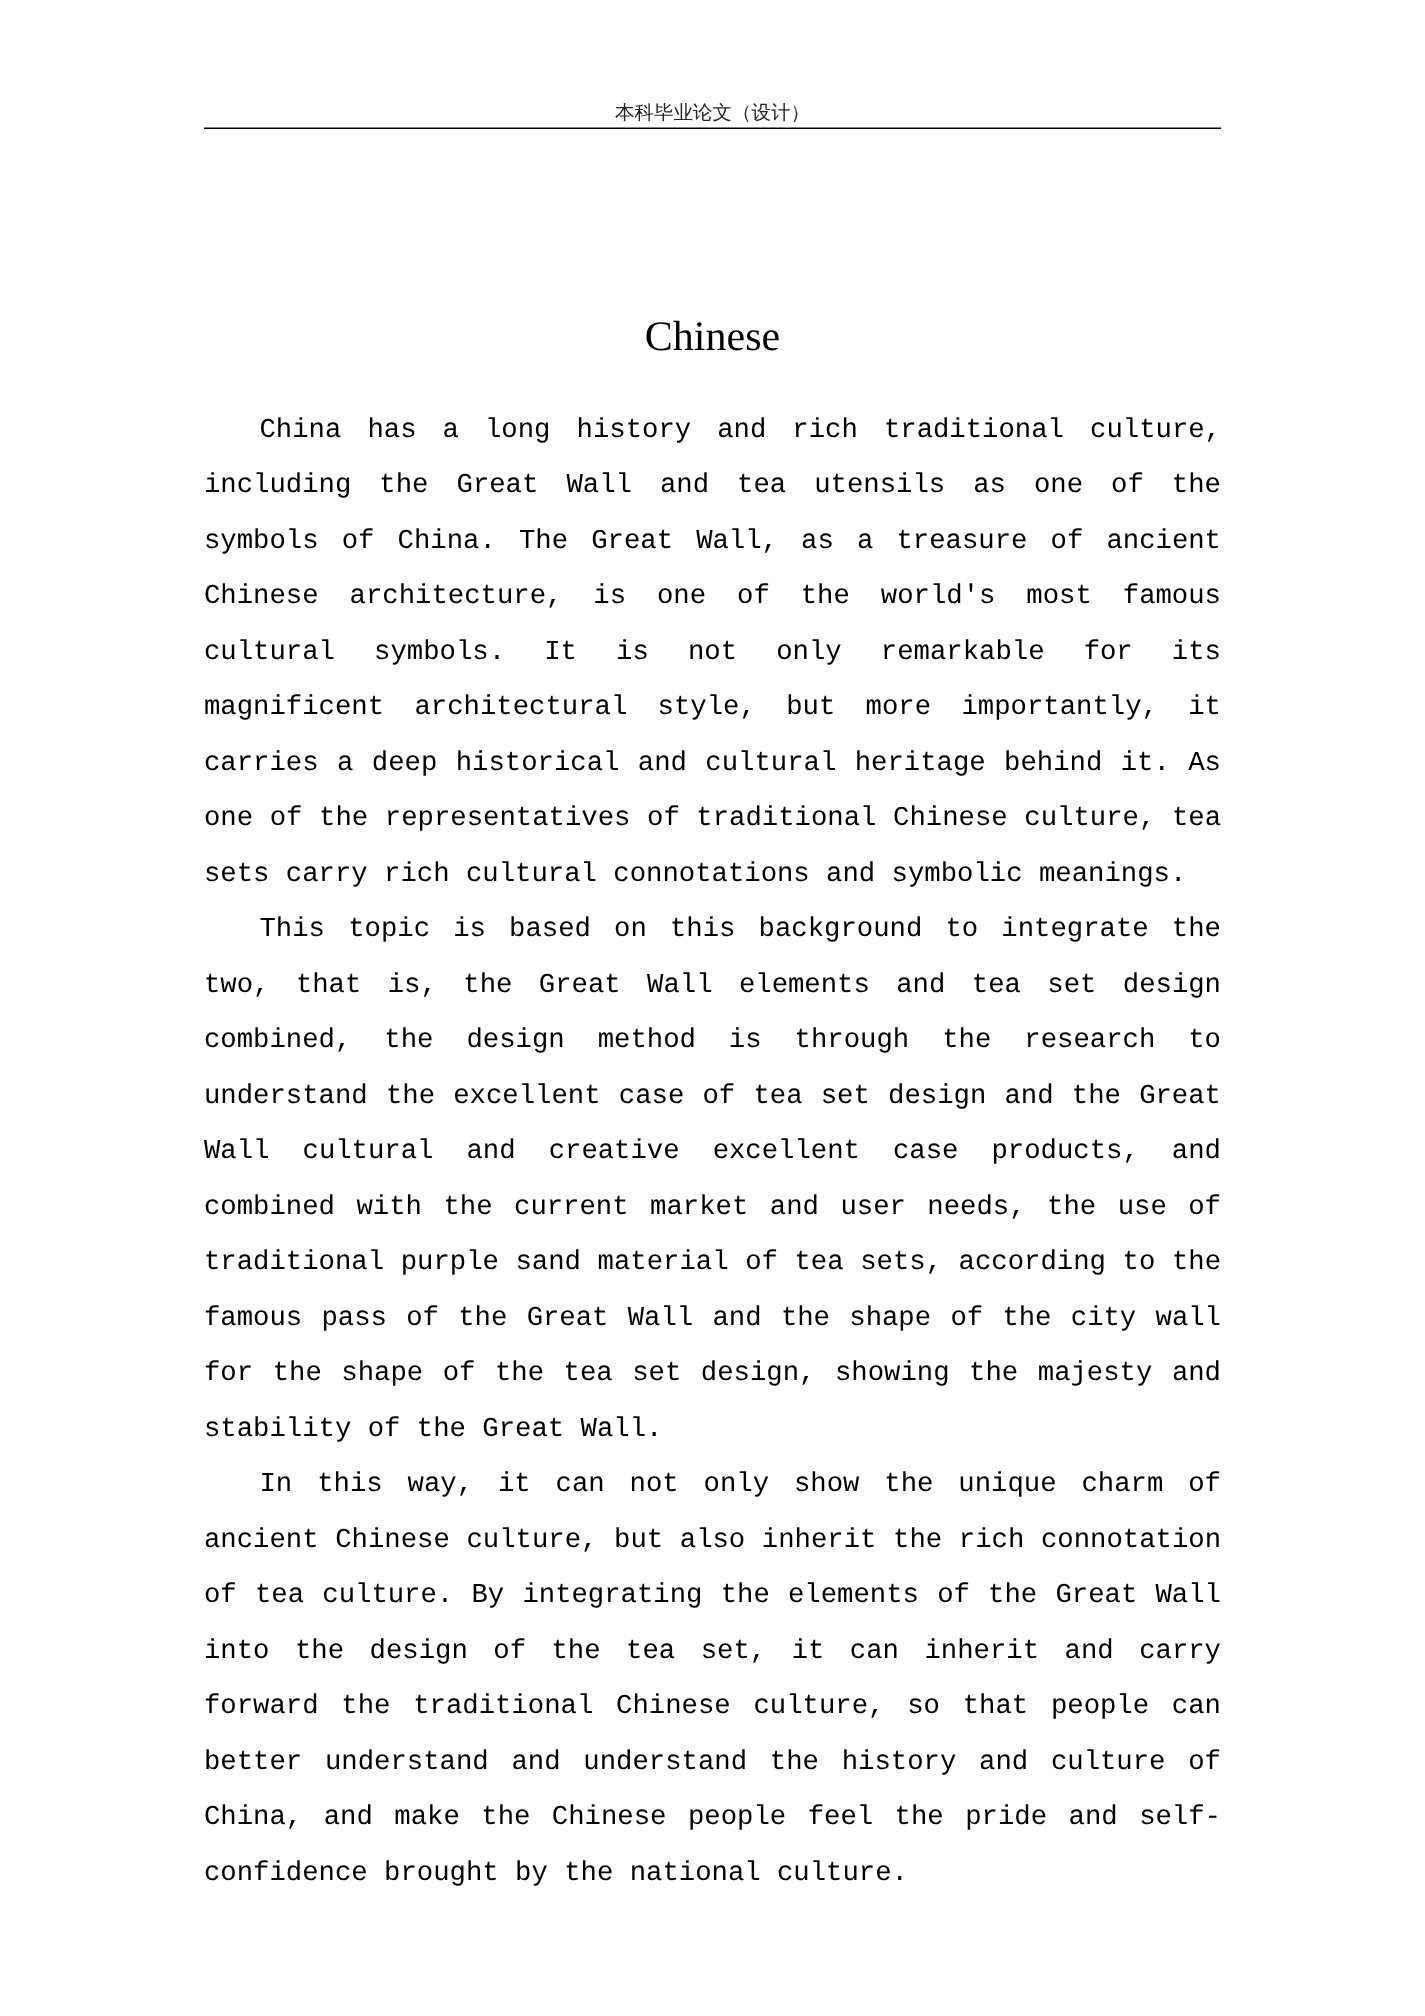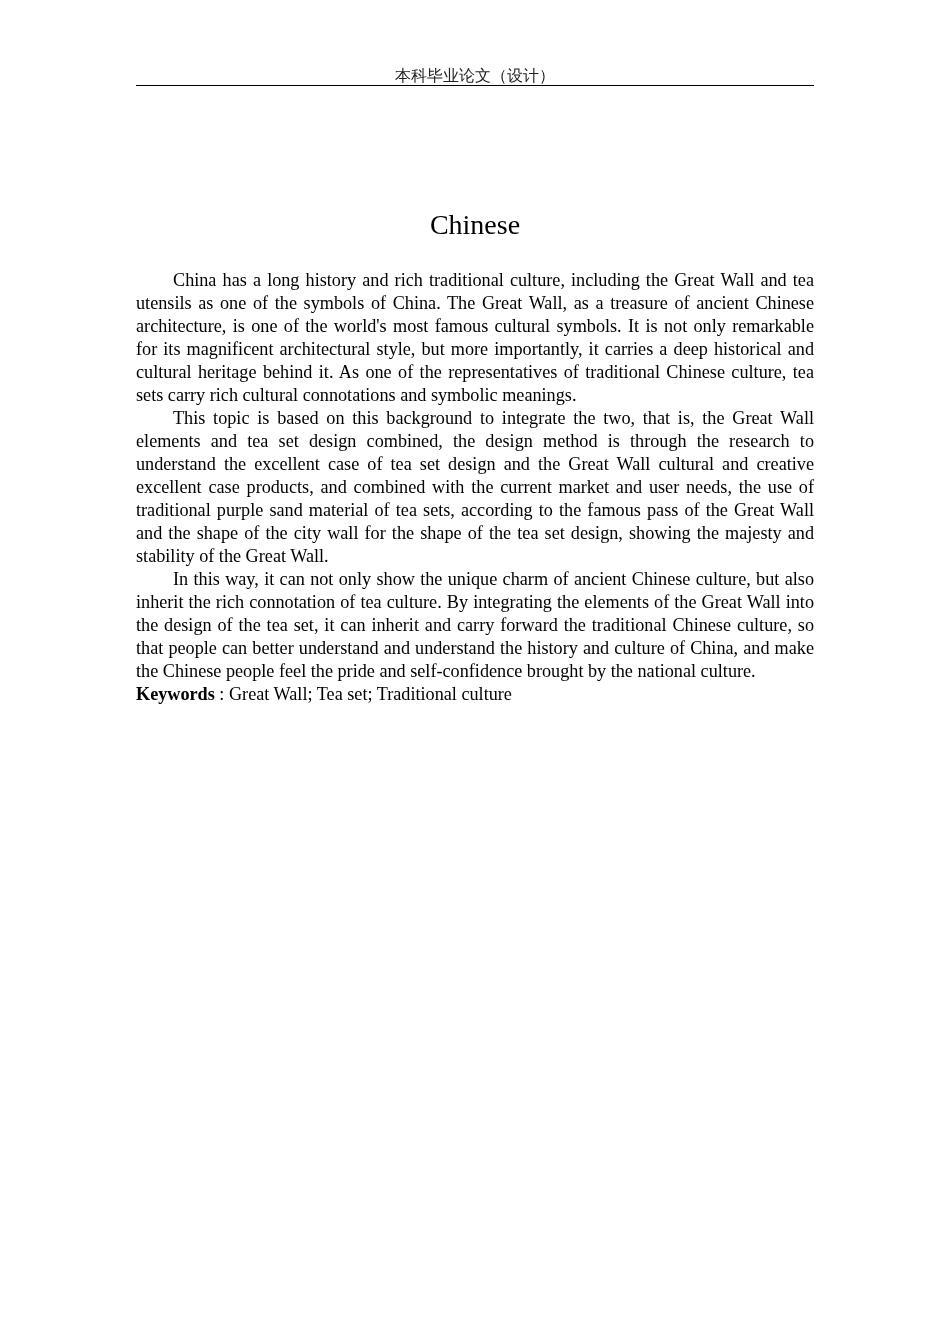--- a/index.html
+++ b/index.html
@@ -16,21 +16,21 @@
       color: #000000;
     }
     .page-header {
       position: absolute;
       left: 136px;
       top: 67px;
       width: 678px;
       height: 20px;
       text-align: center;
       font-family: "DejaVu Sans", sans-serif;
-      font-size: 16px;
+      font-size: 13px;
       line-height: 17px;
       color: #222;
     }
     .header-rule {
       position: absolute;
       left: 136px;
       top: 85px;
       width: 678px;
       height: 0;
       border-top: 1.6px solid #000;
@@ -45,21 +45,22 @@
       line-height: 40px;
       font-weight: normal;
       margin: 0;
     }
     .body {
       position: absolute;
       left: 136px;
       top: 269px;
       width: 678px;
       font-size: 18.2px;
-      line-height: 23px;
+      line-height: 37px;
+      font-family: Liberation Mono, monospace;
     }
     .para {
       margin: 0;
       text-indent: 37px;
       text-align: justify;
       text-align-last: left;
     }
     .keywords {
       margin: 0;
       text-align: left;
@@ -73,14 +74,13 @@
 
 <div class="page-header">本科毕业论文（设计）</div>
 <div class="header-rule"></div>
 
 <h1 class="title">Chinese</h1>
 
 <div class="body">
   <p class="para">China has a long history and rich traditional culture, including the Great Wall and tea utensils as one of the symbols of China. The Great Wall, as a treasure of ancient Chinese architecture, is one of the world's most famous cultural symbols. It is not only remarkable for its magnificent architectural style, but more importantly, it carries a deep historical and cultural heritage behind it. As one of the representatives of traditional Chinese culture, tea sets carry rich cultural connotations and symbolic meanings.</p>
   <p class="para">This topic is based on this background to integrate the two, that is, the Great Wall elements and tea set design combined, the design method is through the research to understand the excellent case of tea set design and the Great Wall cultural and creative excellent case products, and combined with the current market and user needs, the use of traditional purple sand material of tea sets, according to the famous pass of the Great Wall and the shape of the city wall for the shape of the tea set design, showing the majesty and stability of the Great Wall.</p>
   <p class="para">In this way, it can not only show the unique charm of ancient Chinese culture, but also inherit the rich connotation of tea culture. By integrating the elements of the Great Wall into the design of the tea set, it can inherit and carry forward the traditional Chinese culture, so that people can better understand and understand the history and culture of China, and make the Chinese people feel the pride and self-confidence brought by the national culture.</p>
-  <p class="keywords"><span class="kw-label">Keywords</span><span> : </span><span>Great Wall; Tea set; Traditional culture</span></p>
 </div>
 
 </body></html>

